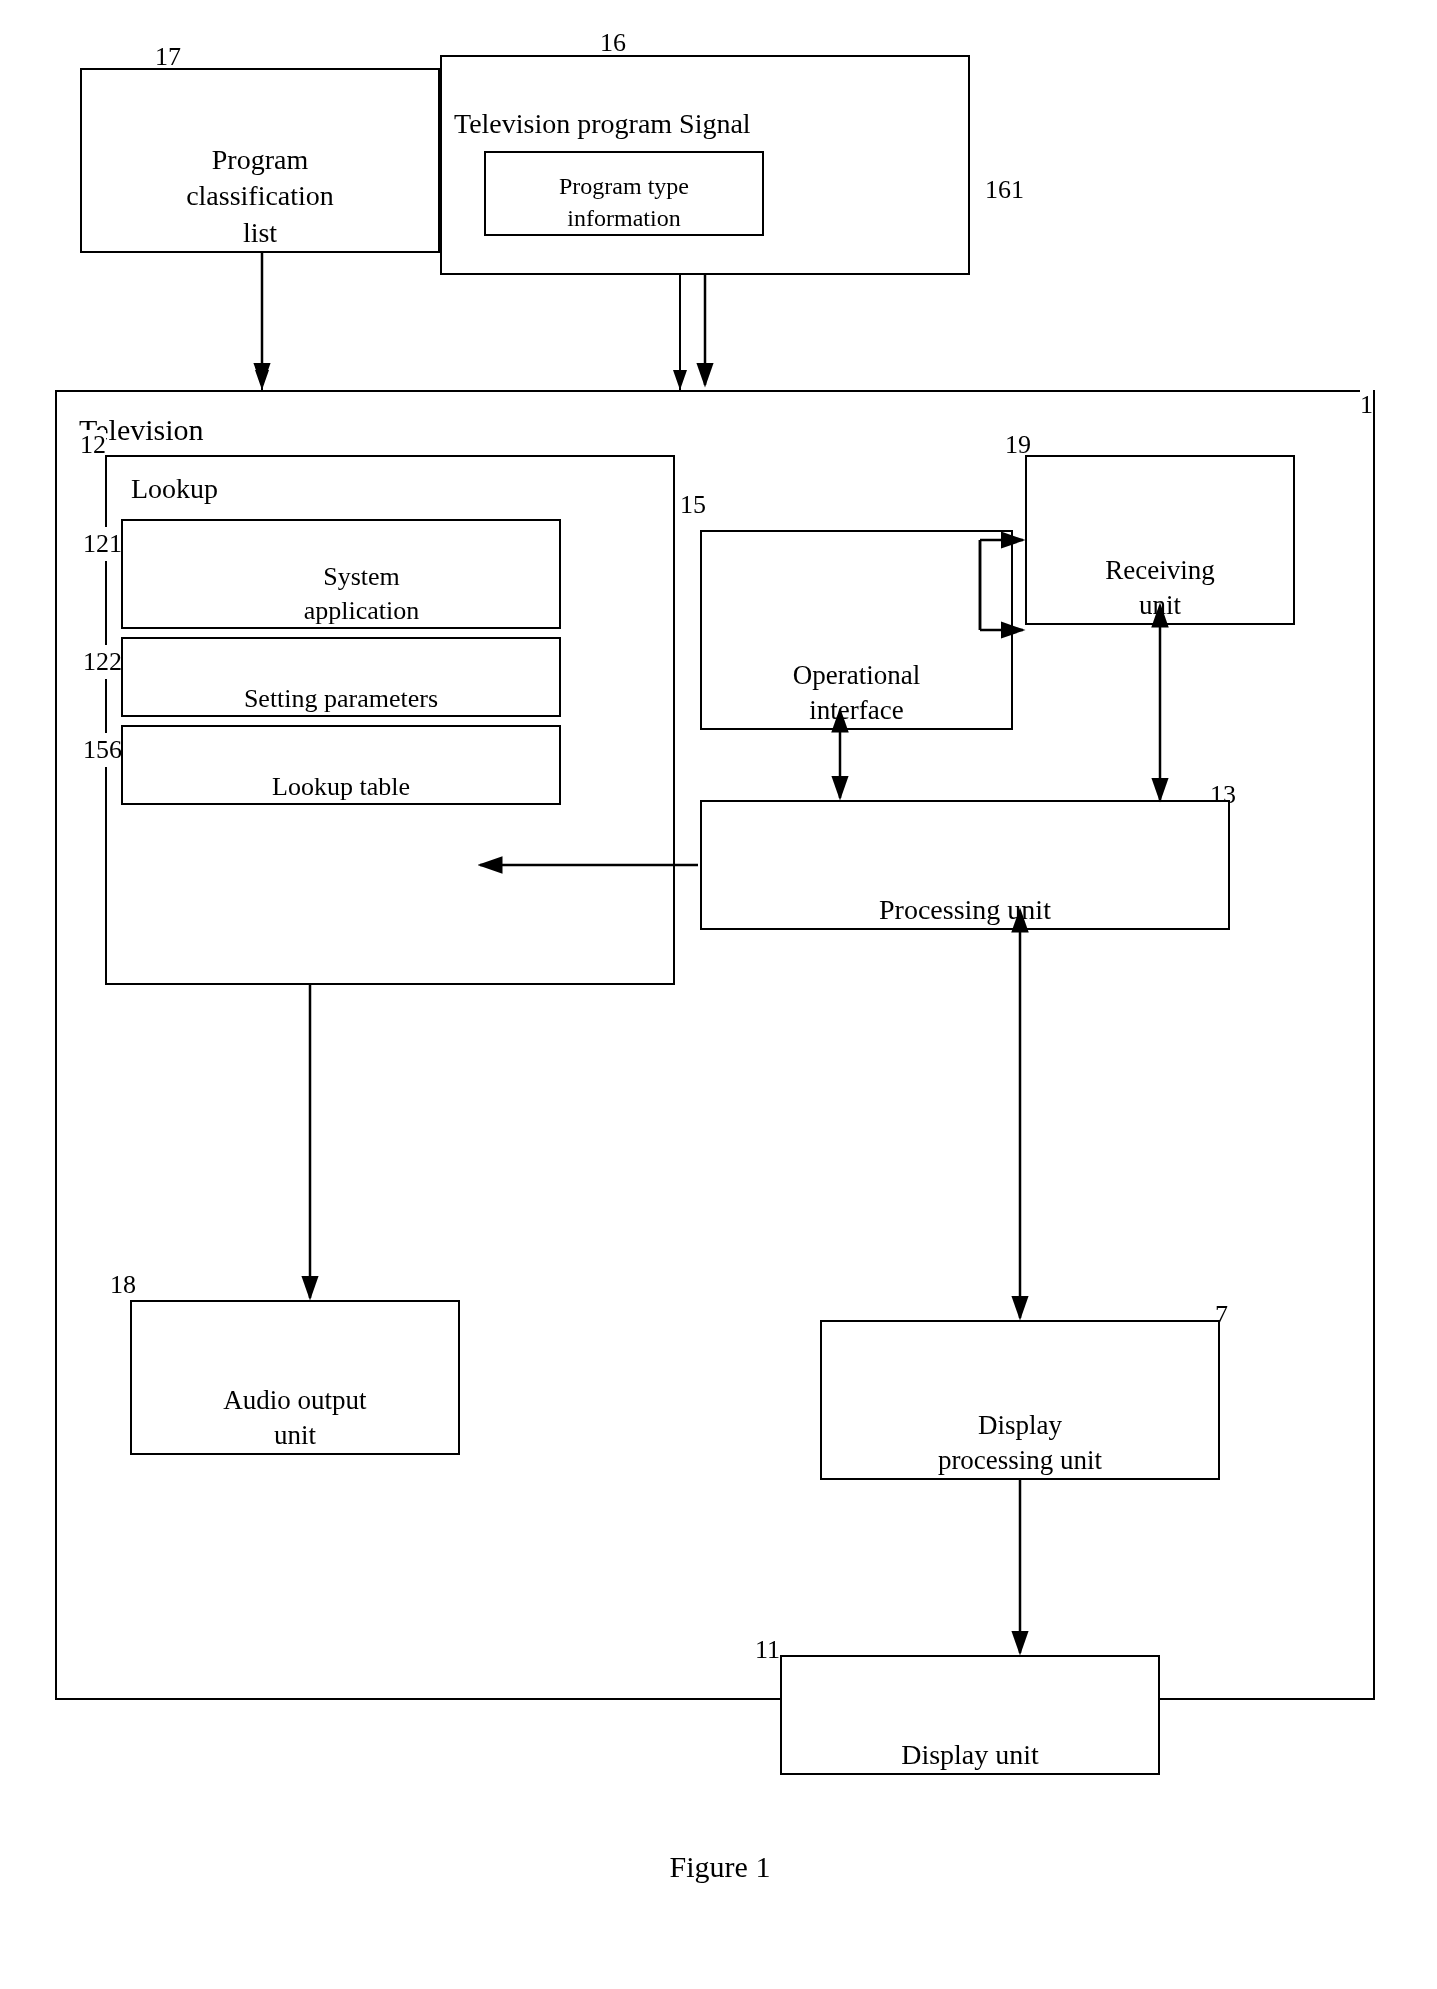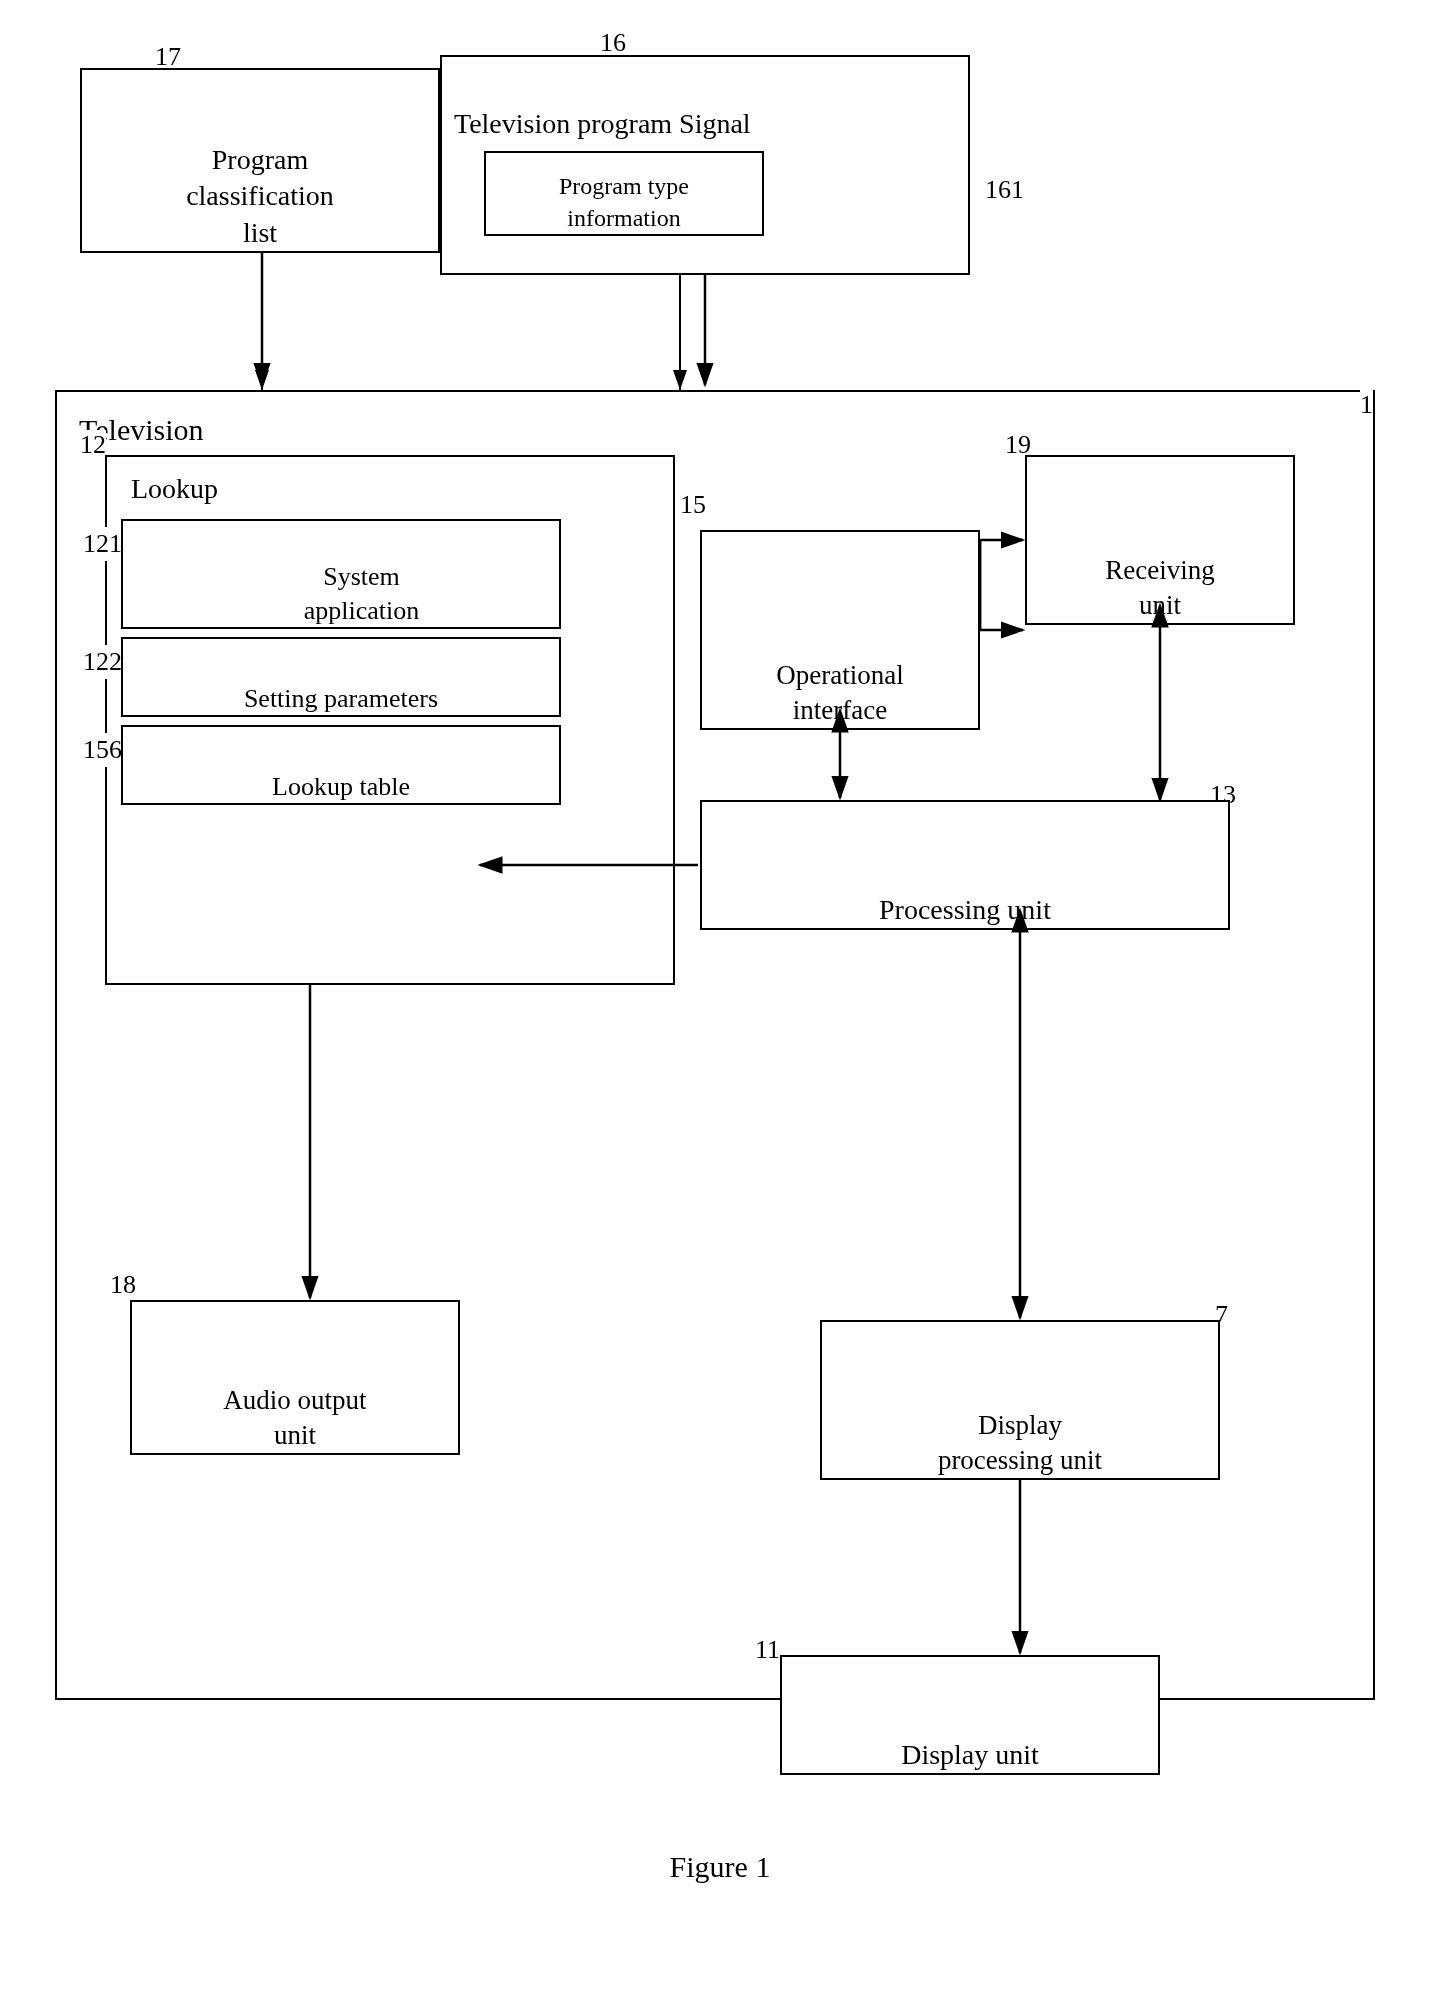--- a/index.html
+++ b/index.html
@@ -143,21 +143,21 @@
     <div style="position:relative; width:100%;">
       <div style="position:absolute; left:-38px; top:8px; font-size:26px; background:#fff;">156</div>
       <div class="box" style="position:relative; width:440px; height:80px; font-size:26px;">
         <span>Lookup table</span>
       </div>
     </div>
   </div>
 
   <div class="label" style="left:680px; top:490px;">15</div>
 
-  <div class="box" style="left:700px; top:530px; width:280px; height:200px; font-size:27px;">
+  <div class="box" style="left:700px; top:530px; width:313px; height:200px; font-size:27px;">
     <span style="white-space:pre-line;">Operational
 interface</span>
   </div>
 
   <div class="label" style="left:1005px; top:430px;">19</div>
 
   <div class="box" style="left:1025px; top:455px; width:270px; height:170px; font-size:27px;font-family:Liberation Serif, serif;">
     <span style="white-space:pre-line;">Receiving
 unit</span>
   </div>

